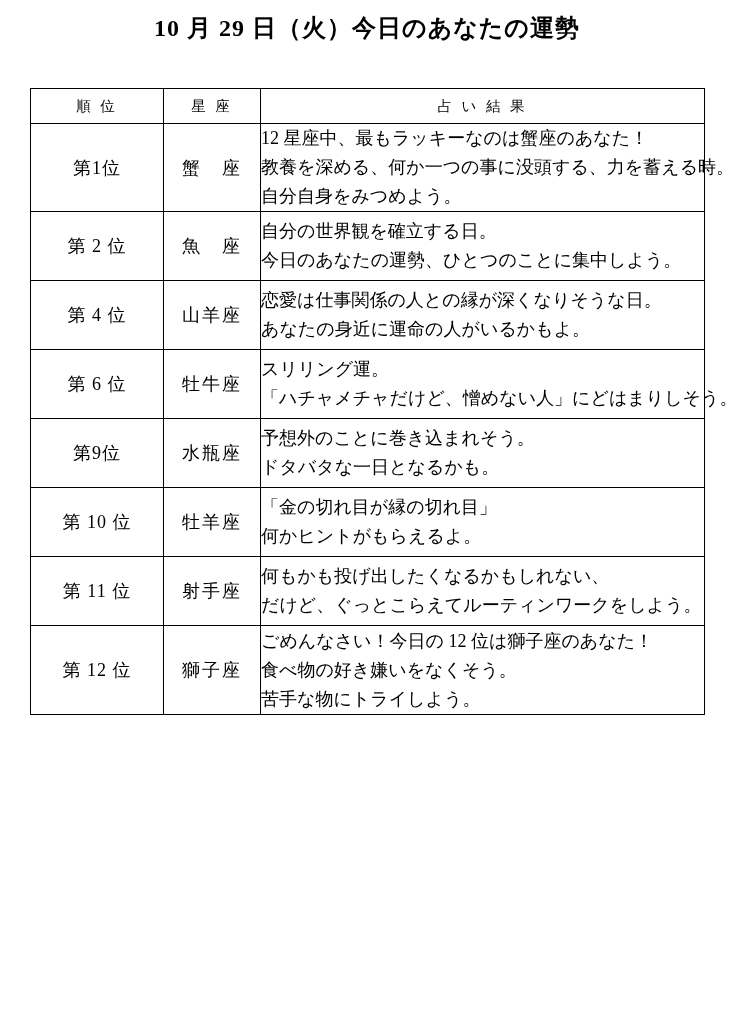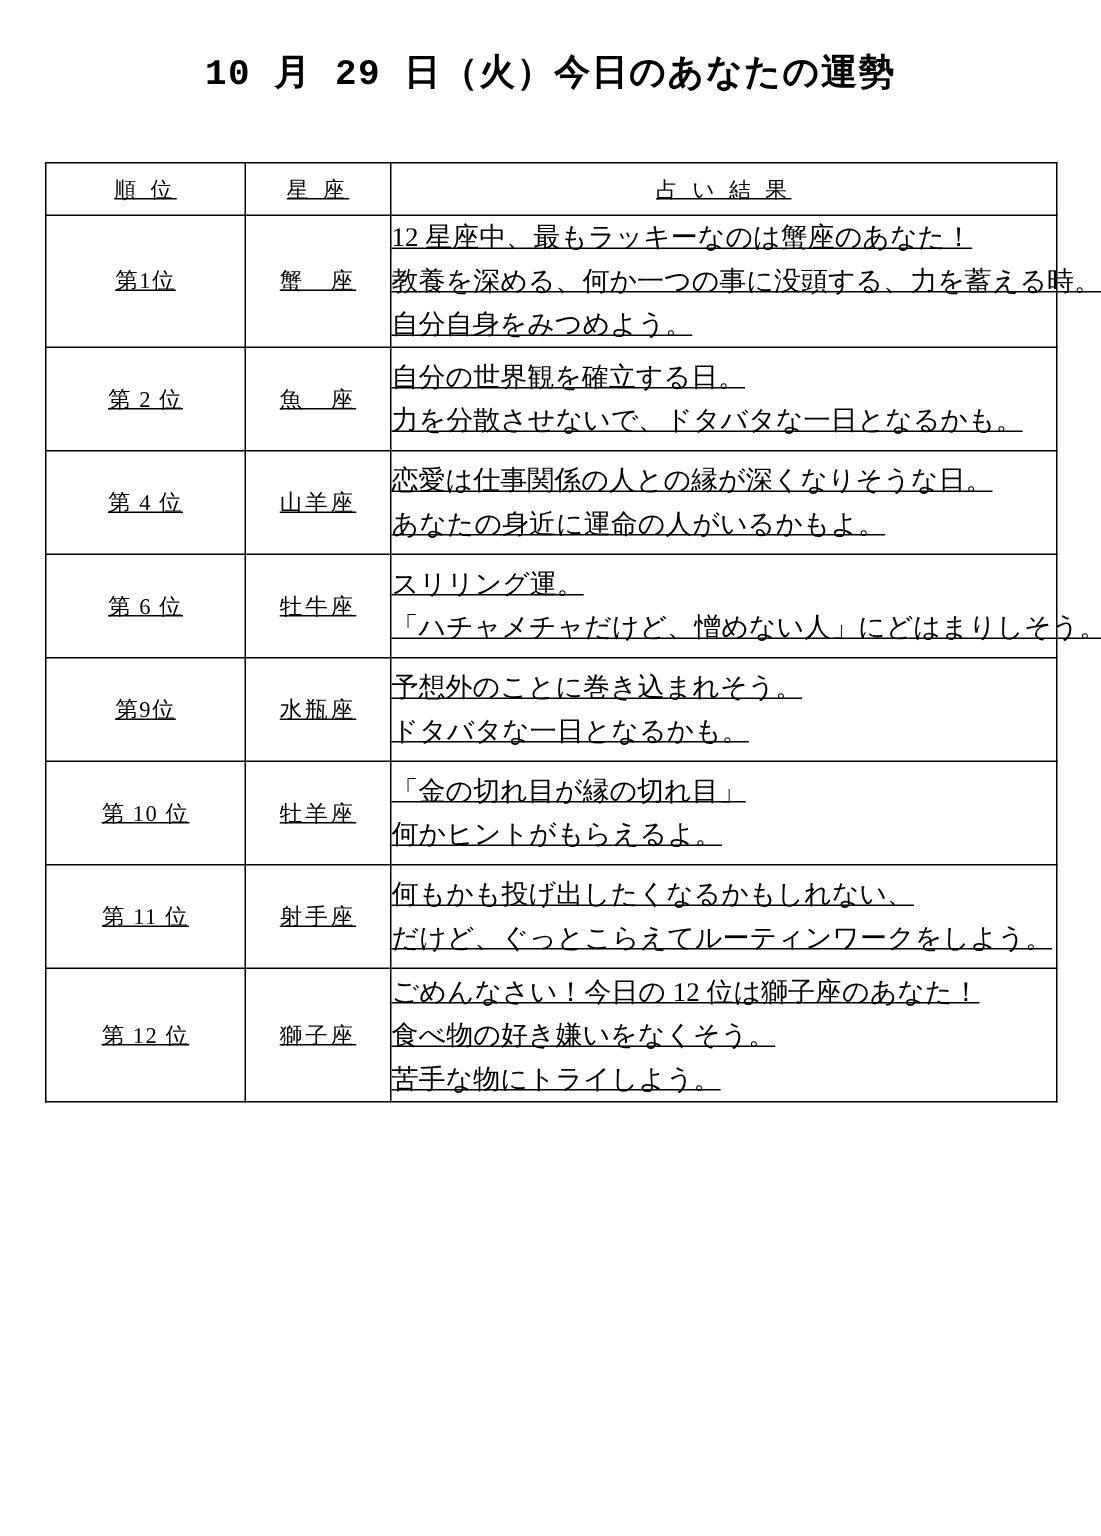--- a/index.html
+++ b/index.html
@@ -17,31 +17,30 @@
   }
   .page {
     width: 734px;
     height: 1024px;
     box-sizing: border-box;
     padding: 0;
     position: relative;
   }
   .doc-title {
     text-align: center;
-    font-family: Liberation Mono, monospace;
+    font-family: Liberation Serif, serif;
     font-weight: bold;
     font-size: 24px;
     letter-spacing: 1px;
-    margin-top: 32px;
+    margin-top: 12px;
     margin-bottom: 0;
     color: #000;
   }
   .table-wrap {
     margin: 44px 30px 0 30px;
-    text-decoration: underline;
   }
   table.fortune {
     border-collapse: collapse;
     width: 674px;
     table-layout: fixed;
   }
   table.fortune th, table.fortune td {
     border: 1px solid #000;
     vertical-align: middle;
     padding: 0;
@@ -53,21 +52,21 @@
   thead th {
     height: 34px;
     font-weight: normal;
     font-size: 14.5px;
     text-align: center;
     letter-spacing: 3px;
     font-family: "Liberation Serif", "DejaVu Serif", serif;
   }
   td.rank, td.sign {
     text-align: center;
-    font-size: 15px;
+    font-size: 18px;
     letter-spacing: 1px;
   }
   td.sign {
     letter-spacing: 2px;
   }
   td.result {
     text-align: left;
     padding: 6px 8px 6px 10px;
     font-size: 18px;
     line-height: 1.62;
@@ -112,21 +111,21 @@
             <span class="line">教養を深める、何か一つの事に没頭する、力を蓄える時。</span>
             <span class="line">自分自身をみつめよう。</span>
           </td>
         </tr>
 
         <tr class="r2">
           <td class="rank">第 2 位</td>
           <td class="sign">魚　座</td>
           <td class="result">
             <span class="line">自分の世界観を確立する日。</span>
-            <span class="line">力を分散させないで、ドタバタな一日となるかも。</span>
+            <span class="line">今日のあなたの運勢、ひとつのことに集中しよう。</span>
           </td>
         </tr>
 
 
         <tr class="r4">
           <td class="rank">第 4 位</td>
           <td class="sign">山羊座</td>
           <td class="result">
             <span class="line">恋愛は仕事関係の人との縁が深くなりそうな日。</span>
             <span class="line">あなたの身近に運命の人がいるかもよ。</span>

